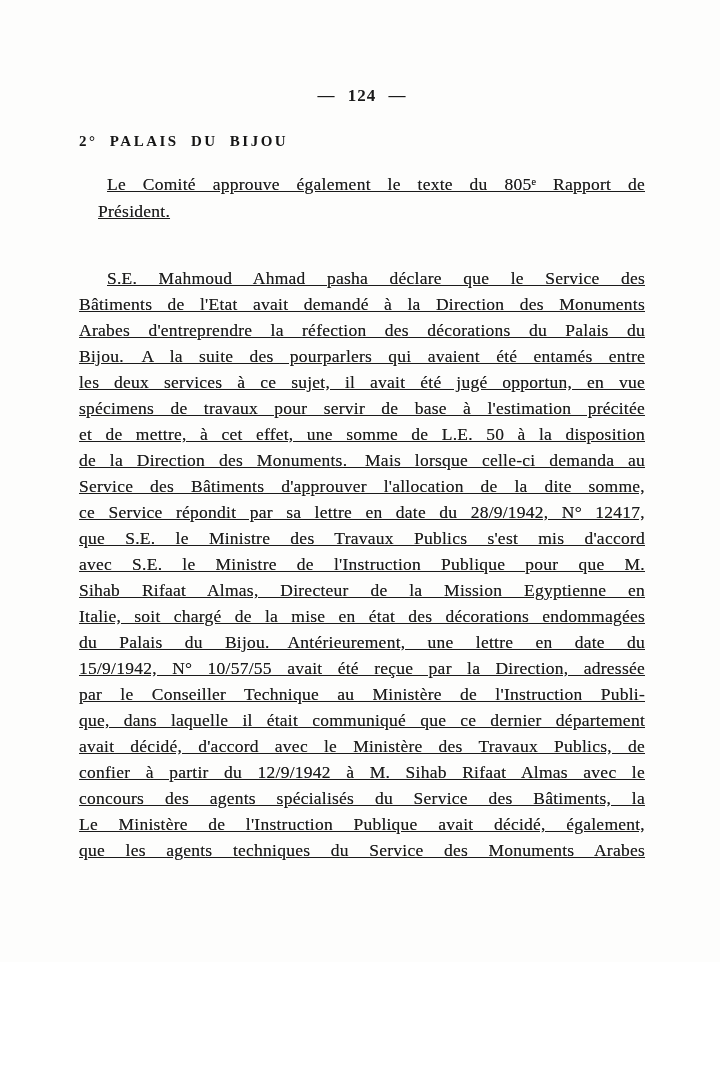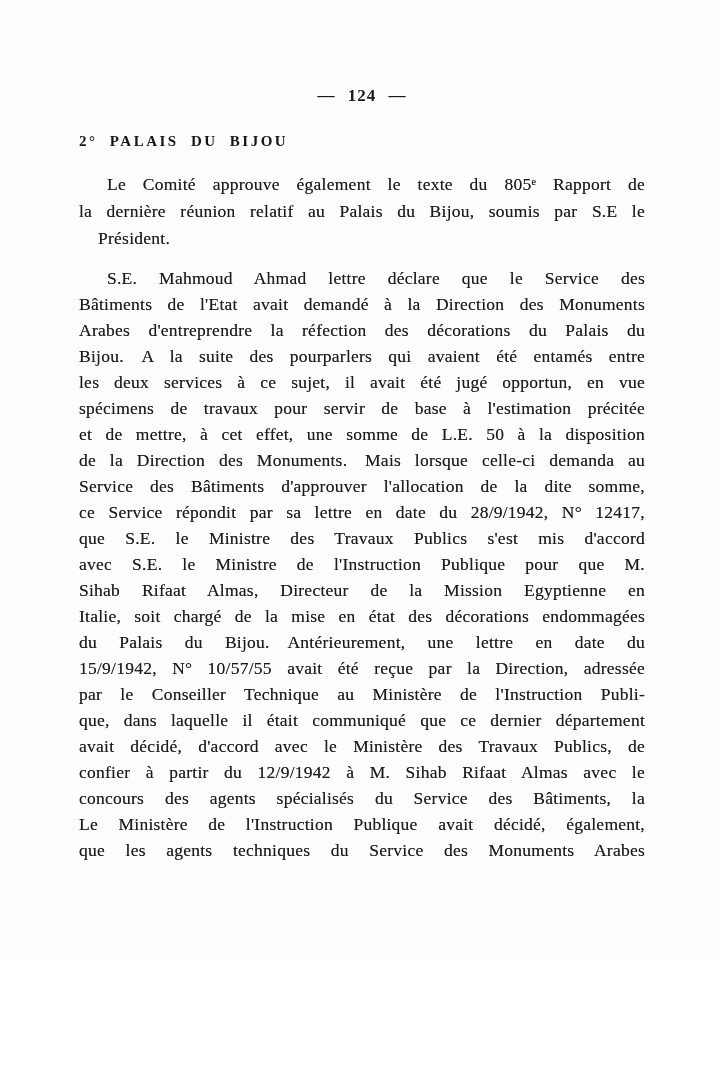--- a/index.html
+++ b/index.html
@@ -48,44 +48,44 @@
   .para1 { top: 171px; }
   .para2 { top: 265px; }
   .line {
     font-size: 17.5px;
     line-height: 26px;
     letter-spacing: 0.25px;
     text-align: justify;
     text-align-last: justify;
     white-space: normal;
     text-shadow: 0 0 0.4px rgba(10,10,10,0.55);
+    text-decoration: underline;
   }
   .para1 .line { line-height: 27px; }
   .para .line:first-child { text-indent: 28px; }
   .end-left .line:last-child { text-align-last: left; margin-left: 19px; }
 </style>
 </head>
 <body>
 
 <div class="page">
 
   <div class="pagenum">— 124 —</div>
 
   <div class="heading">2° PALAIS DU BIJOU</div>
 
   <div class="para para1 end-left">
 
   <div class="line">Le Comité approuve également le texte du 805ᵉ Rapport de</div>
-      <div class="line">la dernière réunion relatif au Palais du Bijou, soumis par S.E le</div>
       <div class="line">Président.</div>
     </div>
 
   <div class="para para2">
 
-  <div class="line">S.E. Mahmoud Ahmad lettre déclare que le Service des</div>
+  <div class="line">S.E. Mahmoud Ahmad pasha déclare que le Service des</div>
       <div class="line">Bâtiments de l'Etat avait demandé à la Direction des Monuments</div>
       <div class="line">Arabes d'entreprendre la réfection des décorations du Palais du</div>
       <div class="line">Bijou. A la suite des pourparlers qui avaient été entamés entre</div>
       <div class="line">les deux services à ce sujet, il avait été jugé opportun, en vue</div>
       <div class="line">spécimens de travaux pour servir de base à l'estimation précitée</div>
       <div class="line">et de mettre, à cet effet, une somme de L.E. 50 à la disposition</div>
       <div class="line">de la Direction des Monuments. Mais lorsque celle-ci demanda au</div>
       <div class="line">Service des Bâtiments d'approuver l'allocation de la dite somme,</div>
       <div class="line">ce Service répondit par sa lettre en date du 28/9/1942, N° 12417,</div>
       <div class="line">que S.E. le Ministre des Travaux Publics s'est mis d'accord</div>

